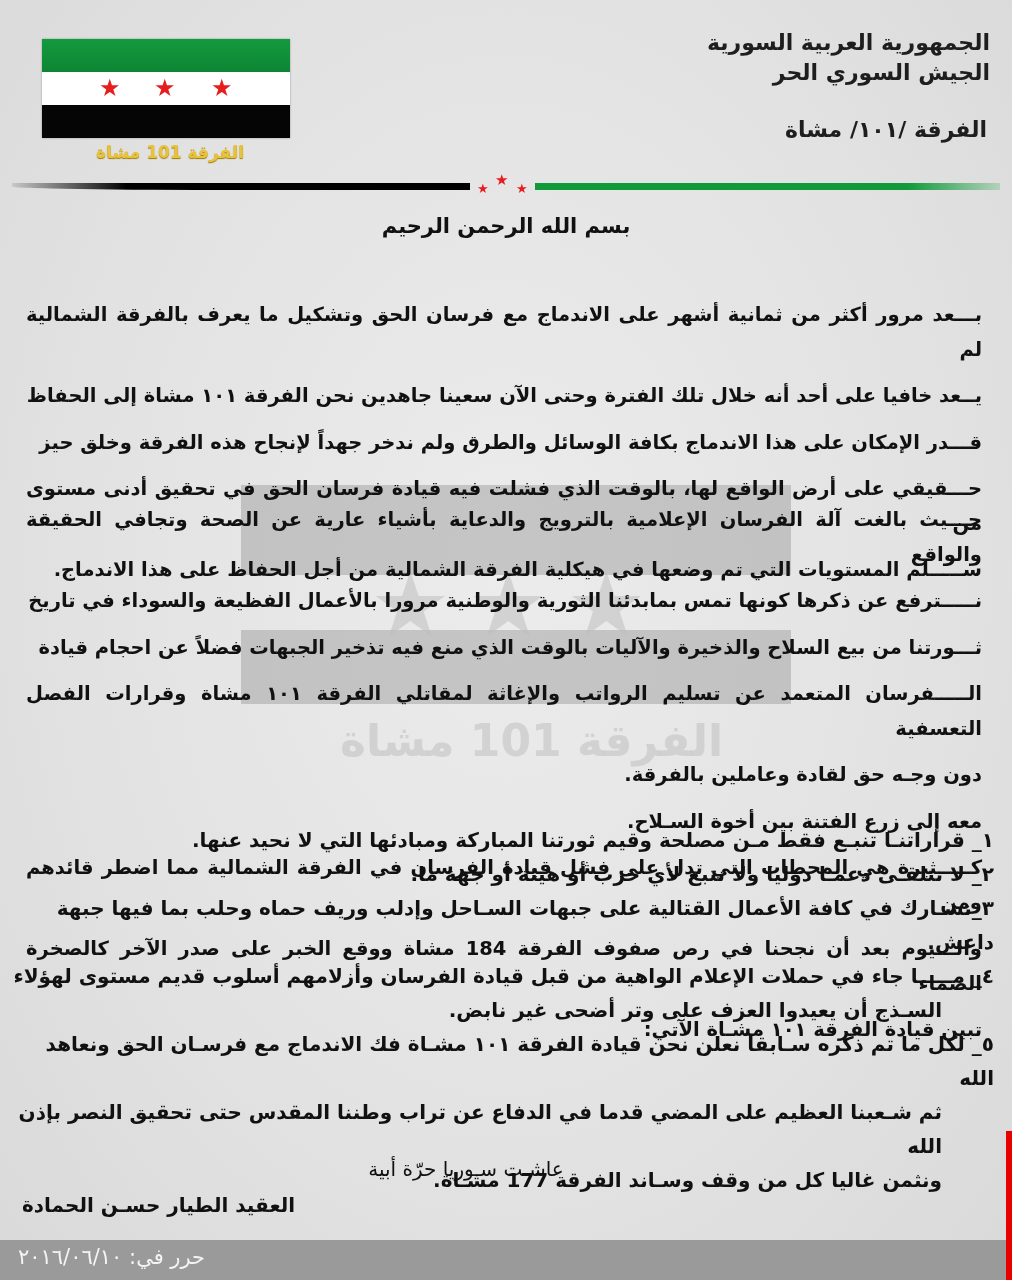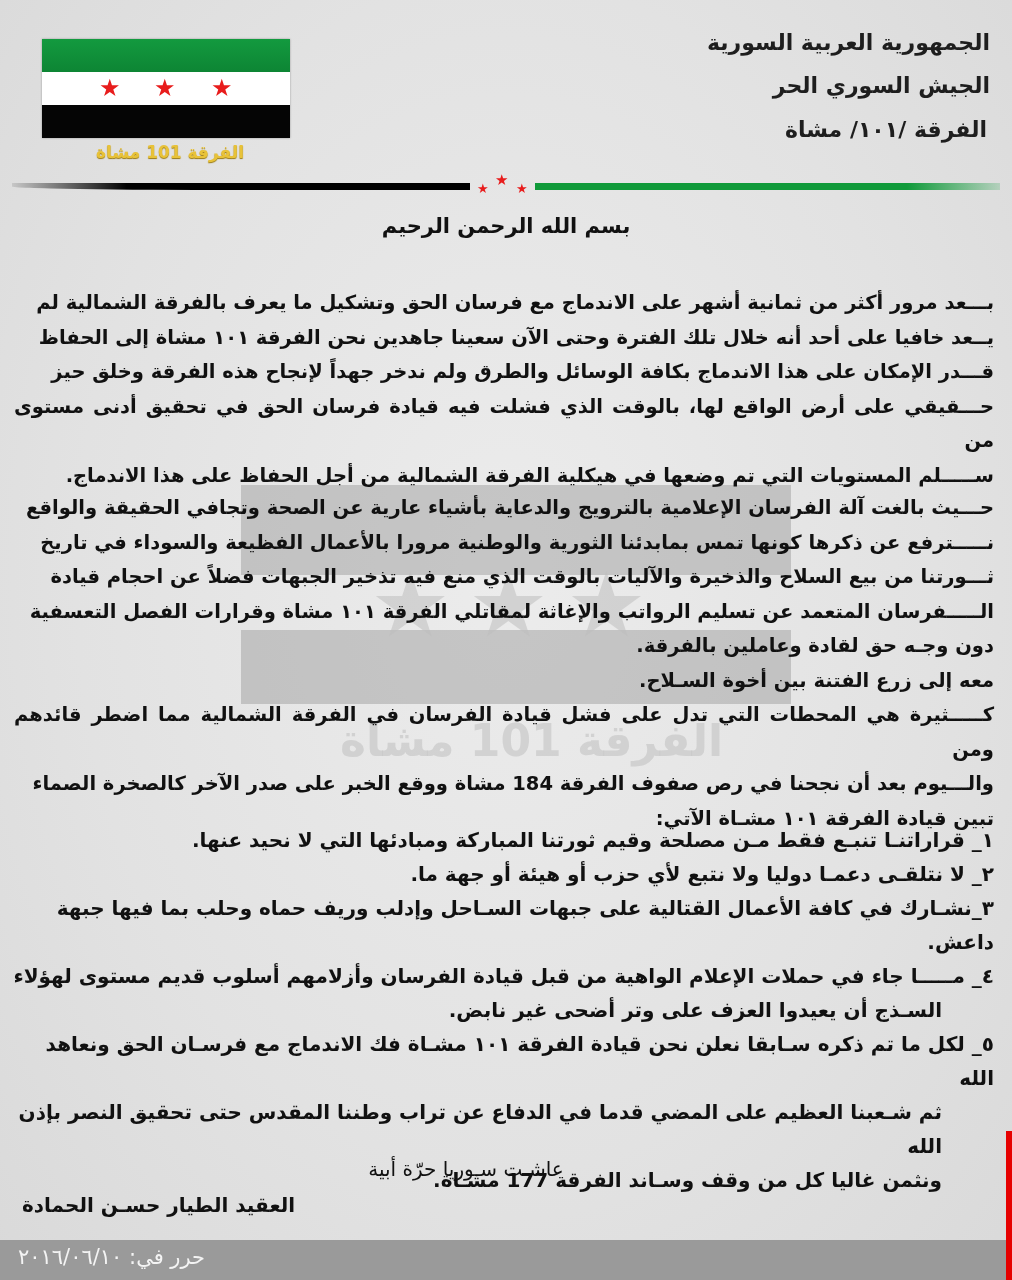--- a/index.html
+++ b/index.html
@@ -4,42 +4,42 @@
 <style>
   html, body { margin:0; padding:0; }
   body {
     width:1012px; height:1280px; overflow:hidden; position:relative;
     background: radial-gradient(ellipse at 50% 45%, #ececec 0%, #e2e2e2 60%, #d9d9d9 100%);
     font-family: "DejaVu Sans", sans-serif; color:#111;
   }
   .abs { position:absolute; }
   
   .hdr { right:22px; font-weight:bold; font-size:22px; color:#1e1e1e; white-space:nowrap; }
-  .hdr1 { top:30px; } .hdr2 { top:73px;margin-left:28px; } .hdr3 { top:117px; right:25px; }
+  .hdr1 { top:30px; } .hdr2 { top:60px;margin-left:28px; } .hdr3 { top:117px; right:25px; }
   .flag { left:42px; top:39px; width:248px; height:99px; box-shadow:0 0 2px #999; }
   .flag .g { height:33px; background:linear-gradient(#139a3f,#0d8534); }
   .flag .w { height:33px; background:#fff; position:relative; }
   .flag .b { height:33px; background:#050505; }
   .flag .star { position:absolute; top:3px; color:#e81c1c; font-size:24px; line-height:26px; }
   .flag-caption { left:95px; top:142px; width:150px; text-align:center; font-size:17px; font-weight:bold;
     color:#e8c238; text-shadow:0 1px 1px #9b7b10; }
   
   .div-black { left:12px; top:183px; width:458px; height:7px;
     background:linear-gradient(90deg,rgba(0,0,0,0.1),#000 25%,#000); border-radius:0 0 0 50%; }
   .div-green { left:535px; top:183px; width:465px; height:7px;
     background:linear-gradient(90deg,#109a3a,#109a3a 80%,rgba(16,154,58,0.2)); }
   .div-star { color:#e81c1c; font-size:13px; line-height:13px; }
   
   .wm-box { background:rgba(150,150,150,0.45); }
   .wm-star { color:rgba(190,190,190,0.55); font-size:90px; line-height:90px; }
   .wm-text { left:340px; top:715px; font-size:44px; color:rgba(200,200,200,0.7); font-weight:bold; letter-spacing:2px; }
   
   .basmala { left:0; right:0; top:214px; text-align:center; font-size:21px; font-weight:bold; }
   .para { right:18px; left:14px; font-size:19.5px; font-weight:bold; line-height:34.5px; text-align:justify; text-align-last:right; }
-  .para p { margin:0; }
+  .para p { margin:12px; }
   .p1 { top:286px; }
   .p2 { top:491px; }
   .items { right:18px; left:8px; top:807px; font-size:20px; font-weight:bold; line-height:34px;margin-top:16px; }
   .items .it { margin:0; }
   .items .cont { padding-right:52px; }
   
   .closing { left:0; right:0; top:1157px; text-align:center; font-size:20px; font-weight:normal; padding-right:80px; }
   .signer { left:22px; top:1193px; font-size:20px; font-weight:bold; }
   .footer { left:0; right:0; top:1240px; height:40px; background:#9a9a9a; }
   .footer-text { left:18px; top:1245px; color:#f4f4f4; font-size:21px; white-space:nowrap; }

